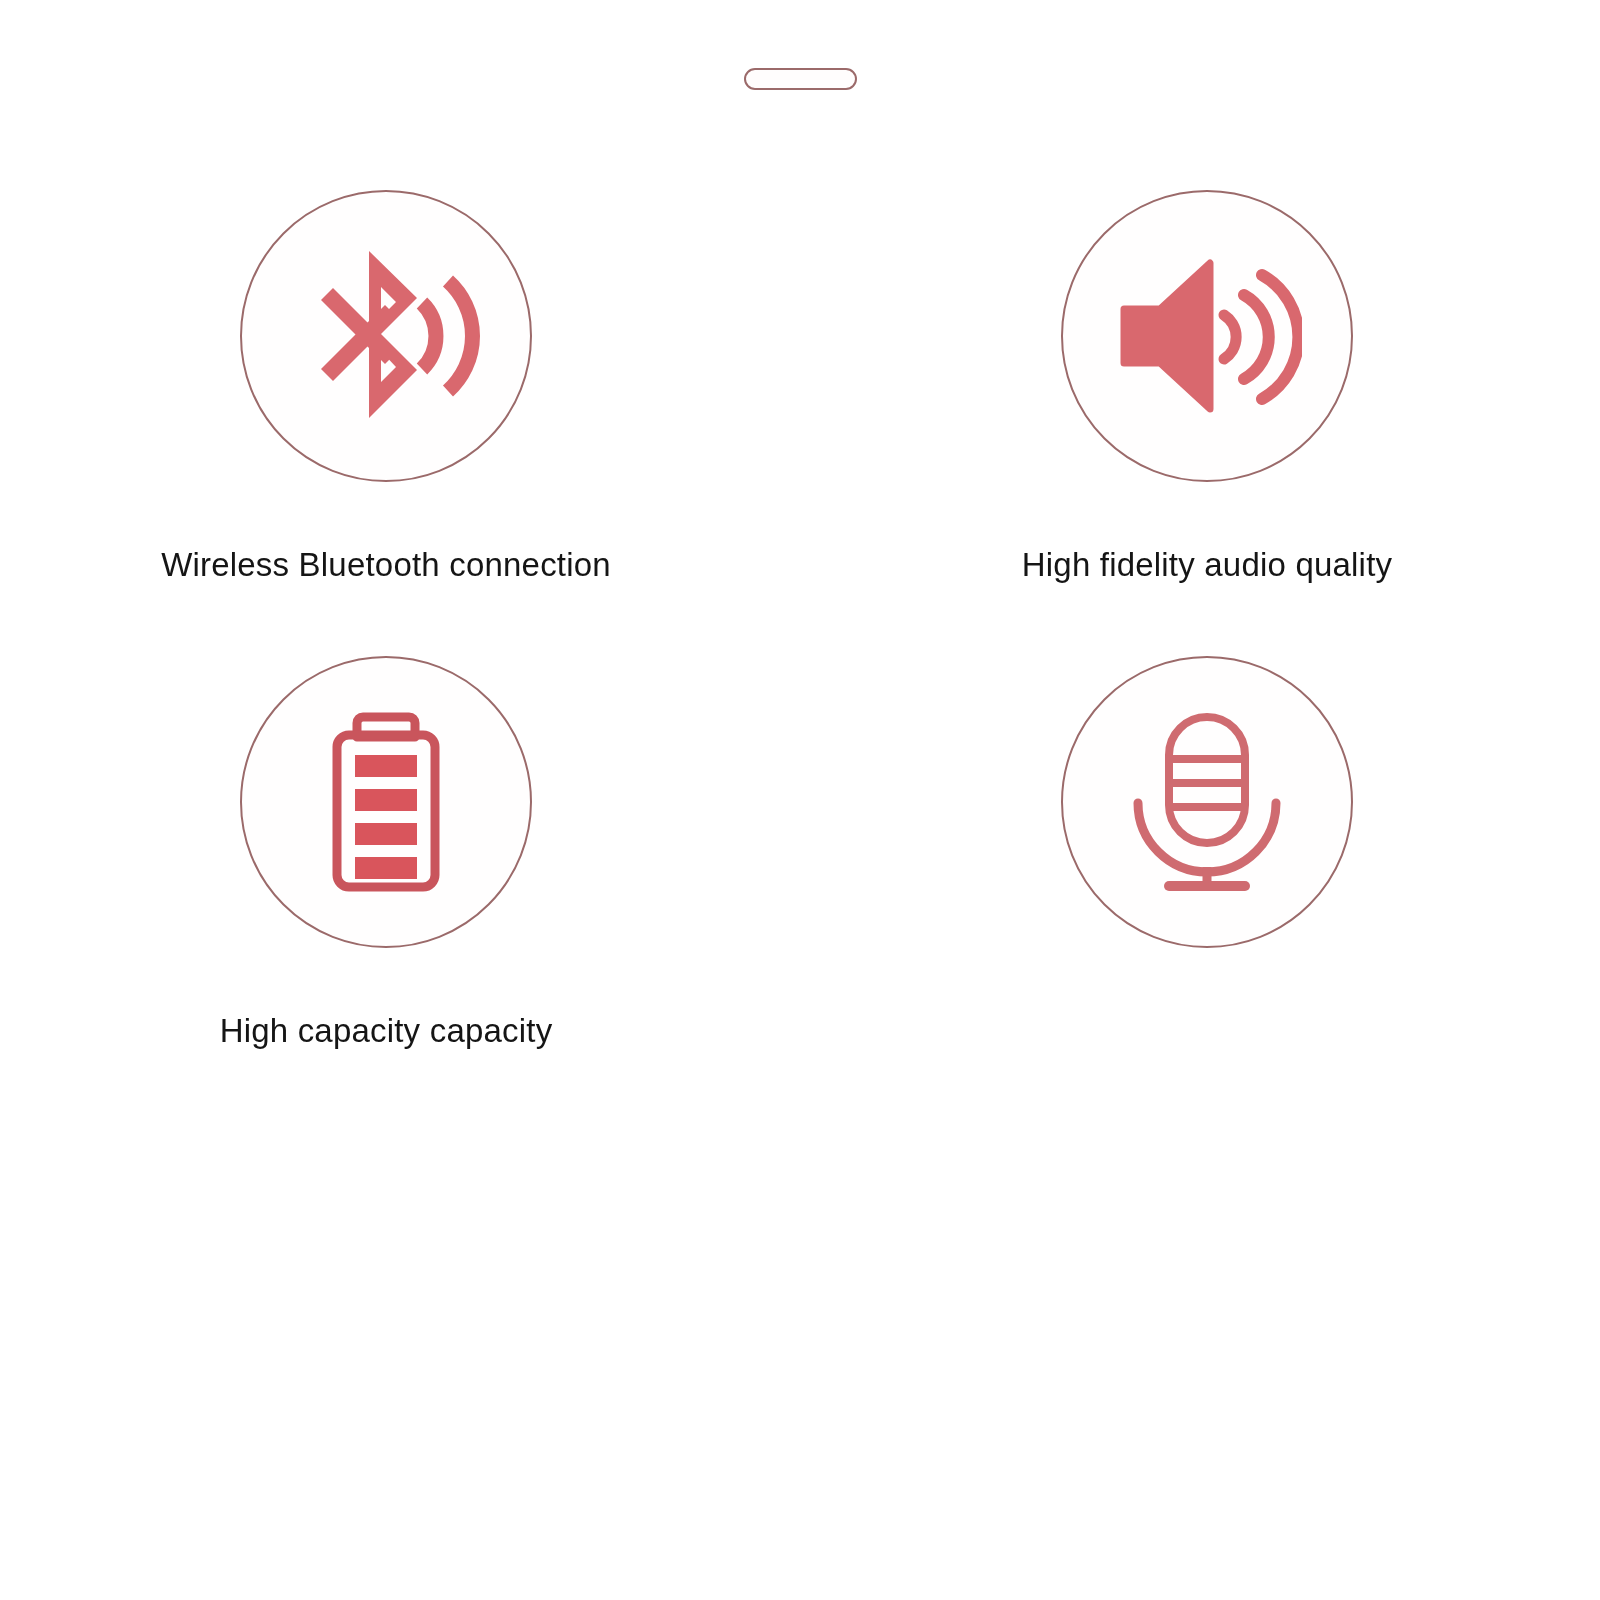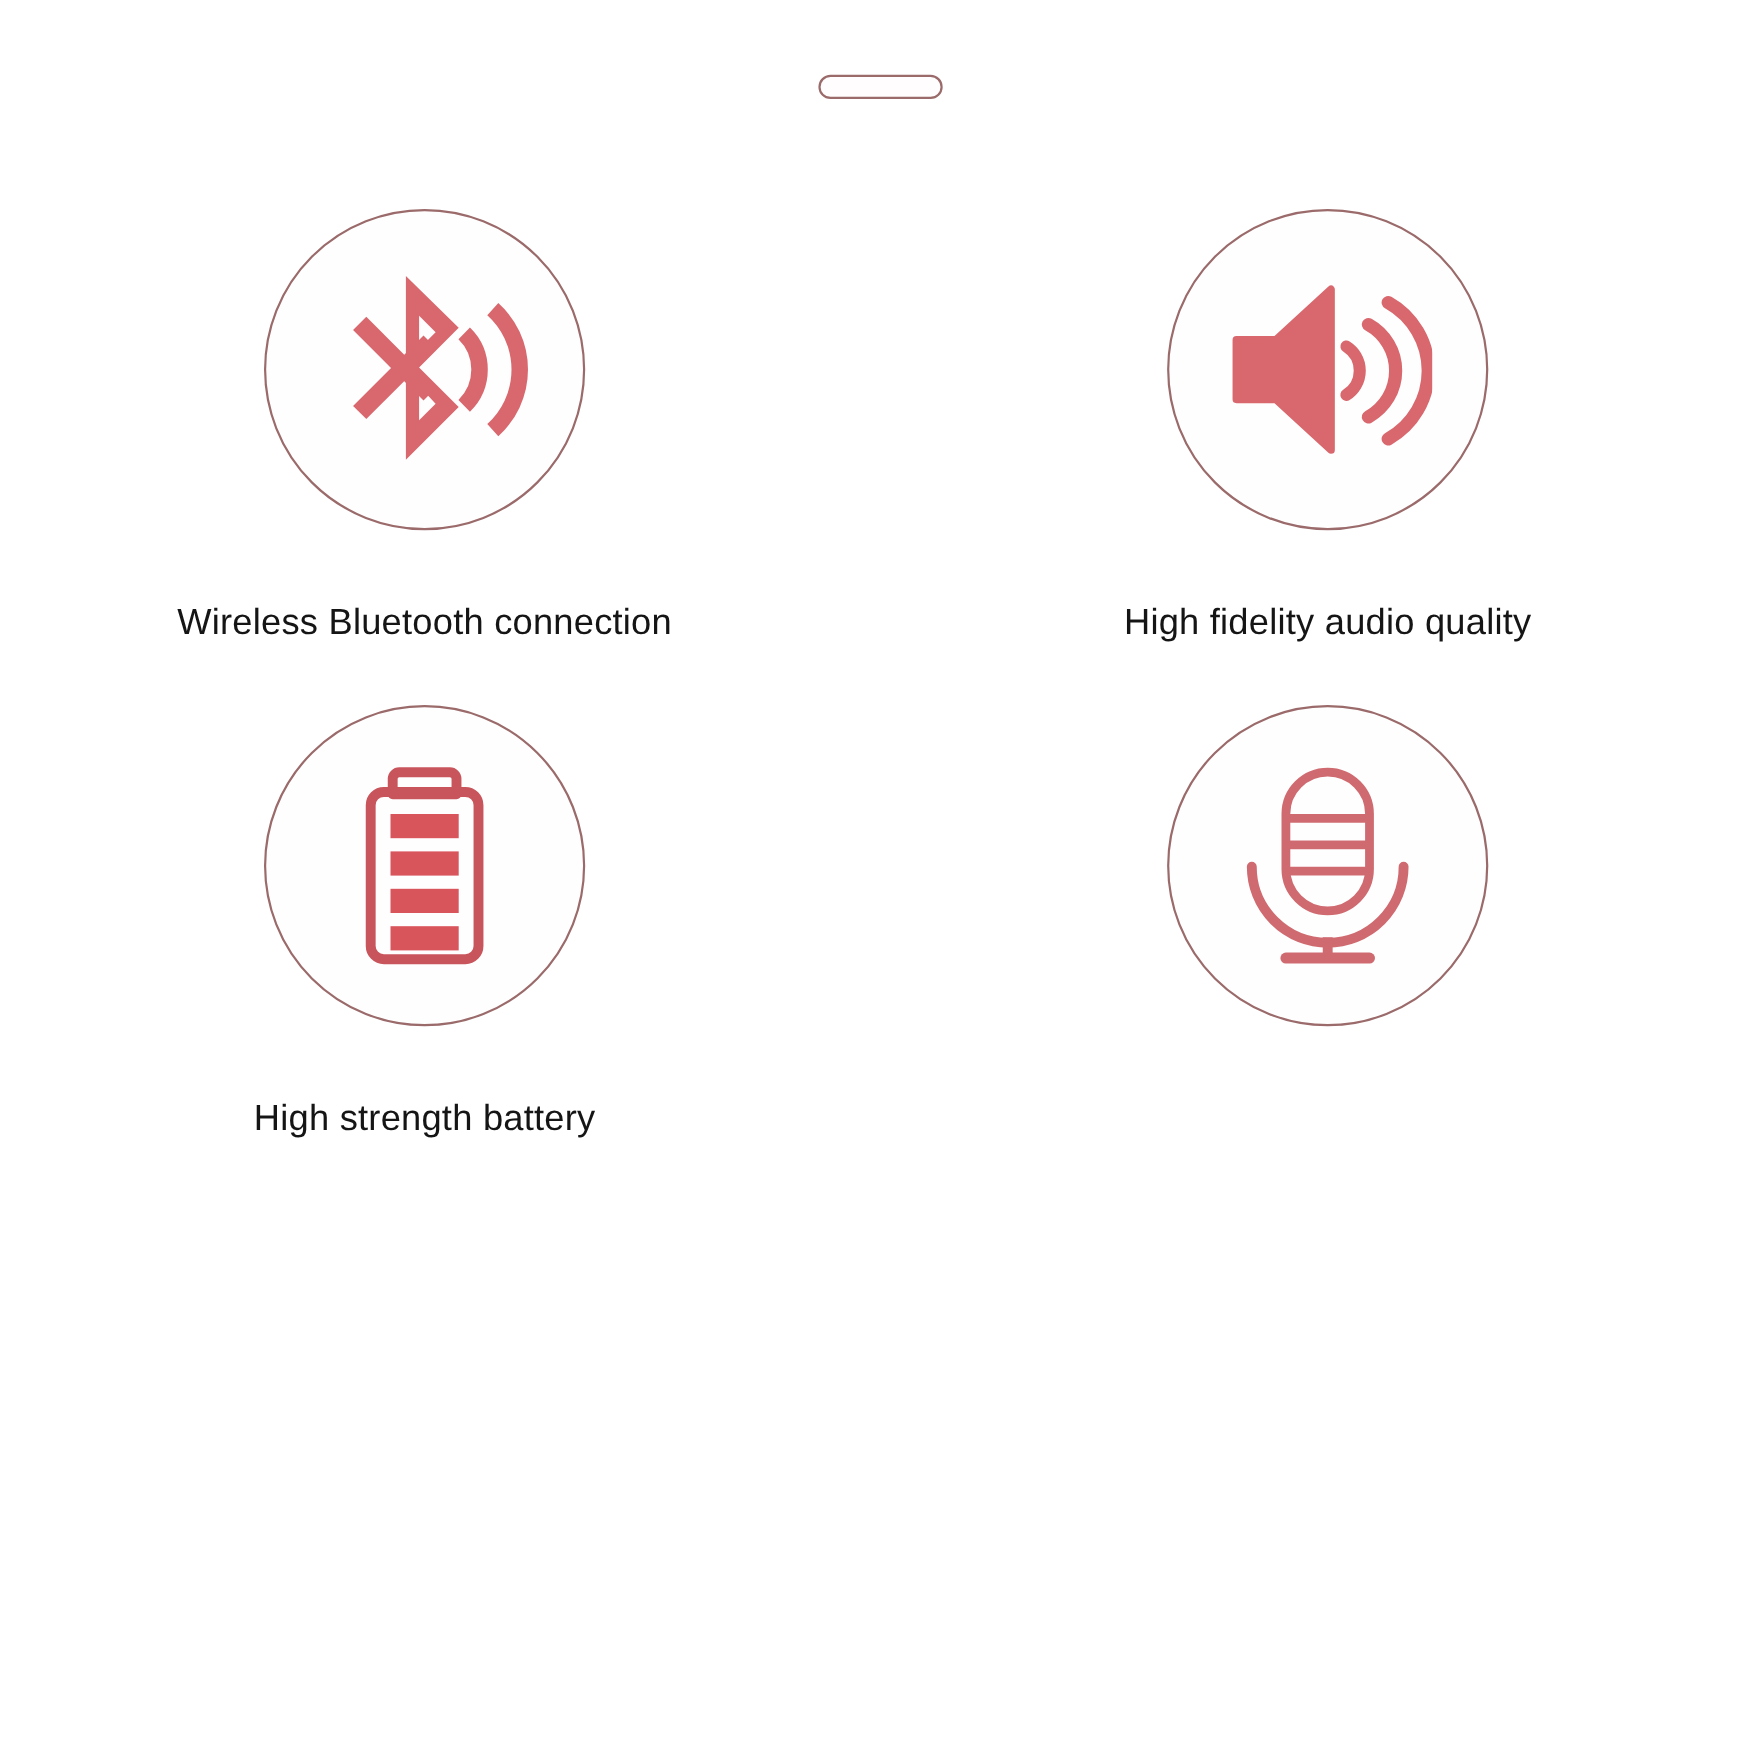--- a/index.html
+++ b/index.html
@@ -78,21 +78,21 @@
     box-sizing: border-box;
   }
 
   
   .features {
     margin-top: 100px;
     width: 1588px;
     display: grid;
     grid-template-columns: 1fr 1fr;
     grid-template-rows: auto auto;
-    row-gap: 57px;
+    row-gap: 72px;
     justify-items: center;
   }
 
   .feature {
     width: 700px;
     display: flex;
     flex-direction: column;
     align-items: center;
   }
 
@@ -178,21 +178,21 @@
           <path d="M72 10 L118 10 A6 6 0 0 1 124 16 L124 30 L66 30 L66 16 A6 6 0 0 1 72 10 Z" fill="none" stroke="#C9555C" stroke-width="9" stroke-linejoin="round"></path>
 
           <rect x="46" y="28" width="98" height="152" rx="12" ry="12" fill="none" stroke="#C9555C" stroke-width="9"></rect>
 
           <rect x="64" y="48" width="62" height="22" fill="#D9555C"></rect>
           <rect x="64" y="82" width="62" height="22" fill="#D9555C"></rect>
           <rect x="64" y="116" width="62" height="22" fill="#D9555C"></rect>
           <rect x="64" y="150" width="62" height="22" fill="#D9555C"></rect>
         </svg>
       </div>
-      <div class="feature-label">High strength battery</div>
+      <div class="feature-label">High capacity capacity</div>
     </div>
 
     <div class="feature col-right">
       <div class="feature-circle">
         <svg width="190" height="190" viewBox="0 0 190 190">
 
           <rect x="57" y="10" width="76" height="126" rx="38" ry="38" fill="none" stroke="#CF6B70" stroke-width="8"></rect>
 
           <line x1="58" y1="52" x2="132" y2="52" stroke="#CF6B70" stroke-width="8"></line>
           <line x1="58" y1="76" x2="132" y2="76" stroke="#CF6B70" stroke-width="8"></line>

